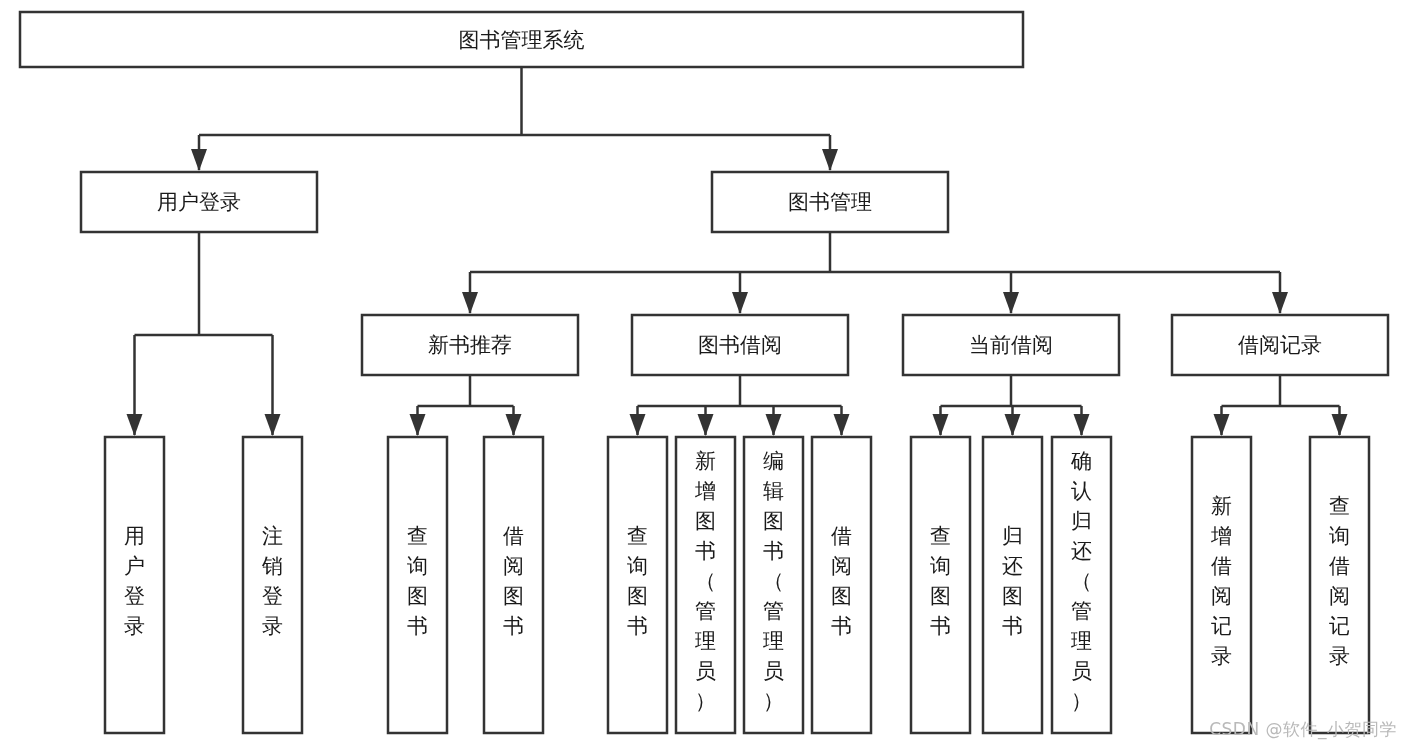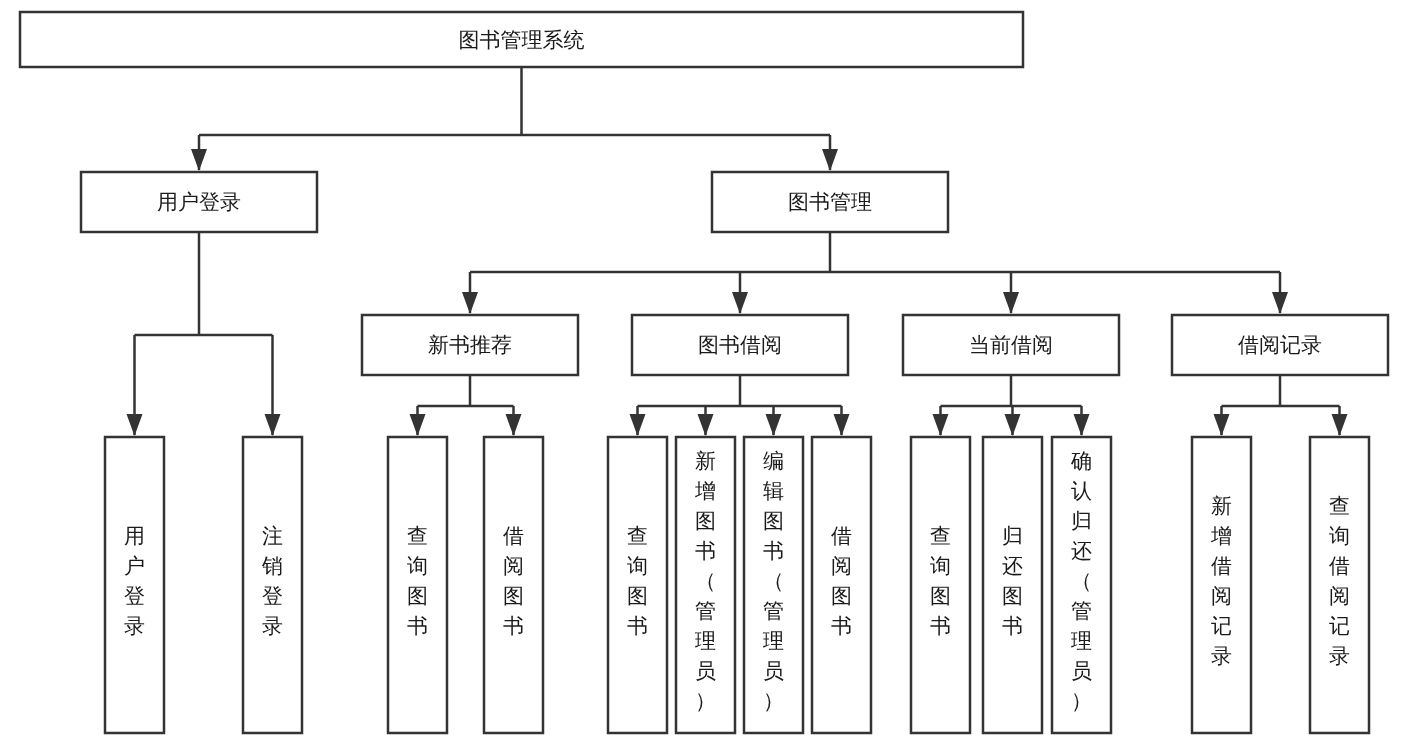--- a/index.html
+++ b/index.html
@@ -204,13 +204,14 @@
         <g>
           <rect x="1192" y="437" width="59" height="296" class="node-rect" rx="0"></rect>
           <text x="1221.5" y="0" class="node-label-vertical"><tspan x="1221.5" y="513">新</tspan><tspan x="1221.5" y="543">增</tspan><tspan x="1221.5" y="573">借</tspan><tspan x="1221.5" y="603">阅</tspan><tspan x="1221.5" y="633">记</tspan><tspan x="1221.5" y="663">录</tspan></text>
         </g>
         <g>
           <rect x="1310" y="437" width="59" height="296" class="node-rect" rx="0"></rect>
           <text x="1339.5" y="0" class="node-label-vertical"><tspan x="1339.5" y="513">查</tspan><tspan x="1339.5" y="543">询</tspan><tspan x="1339.5" y="573">借</tspan><tspan x="1339.5" y="603">阅</tspan><tspan x="1339.5" y="633">记</tspan><tspan x="1339.5" y="663">录</tspan></text>
         </g>
       </g>
   </svg>
+  <div class="watermark">CSDN @软件_小贺同学</div>
 </div>
 
 </body></html>

